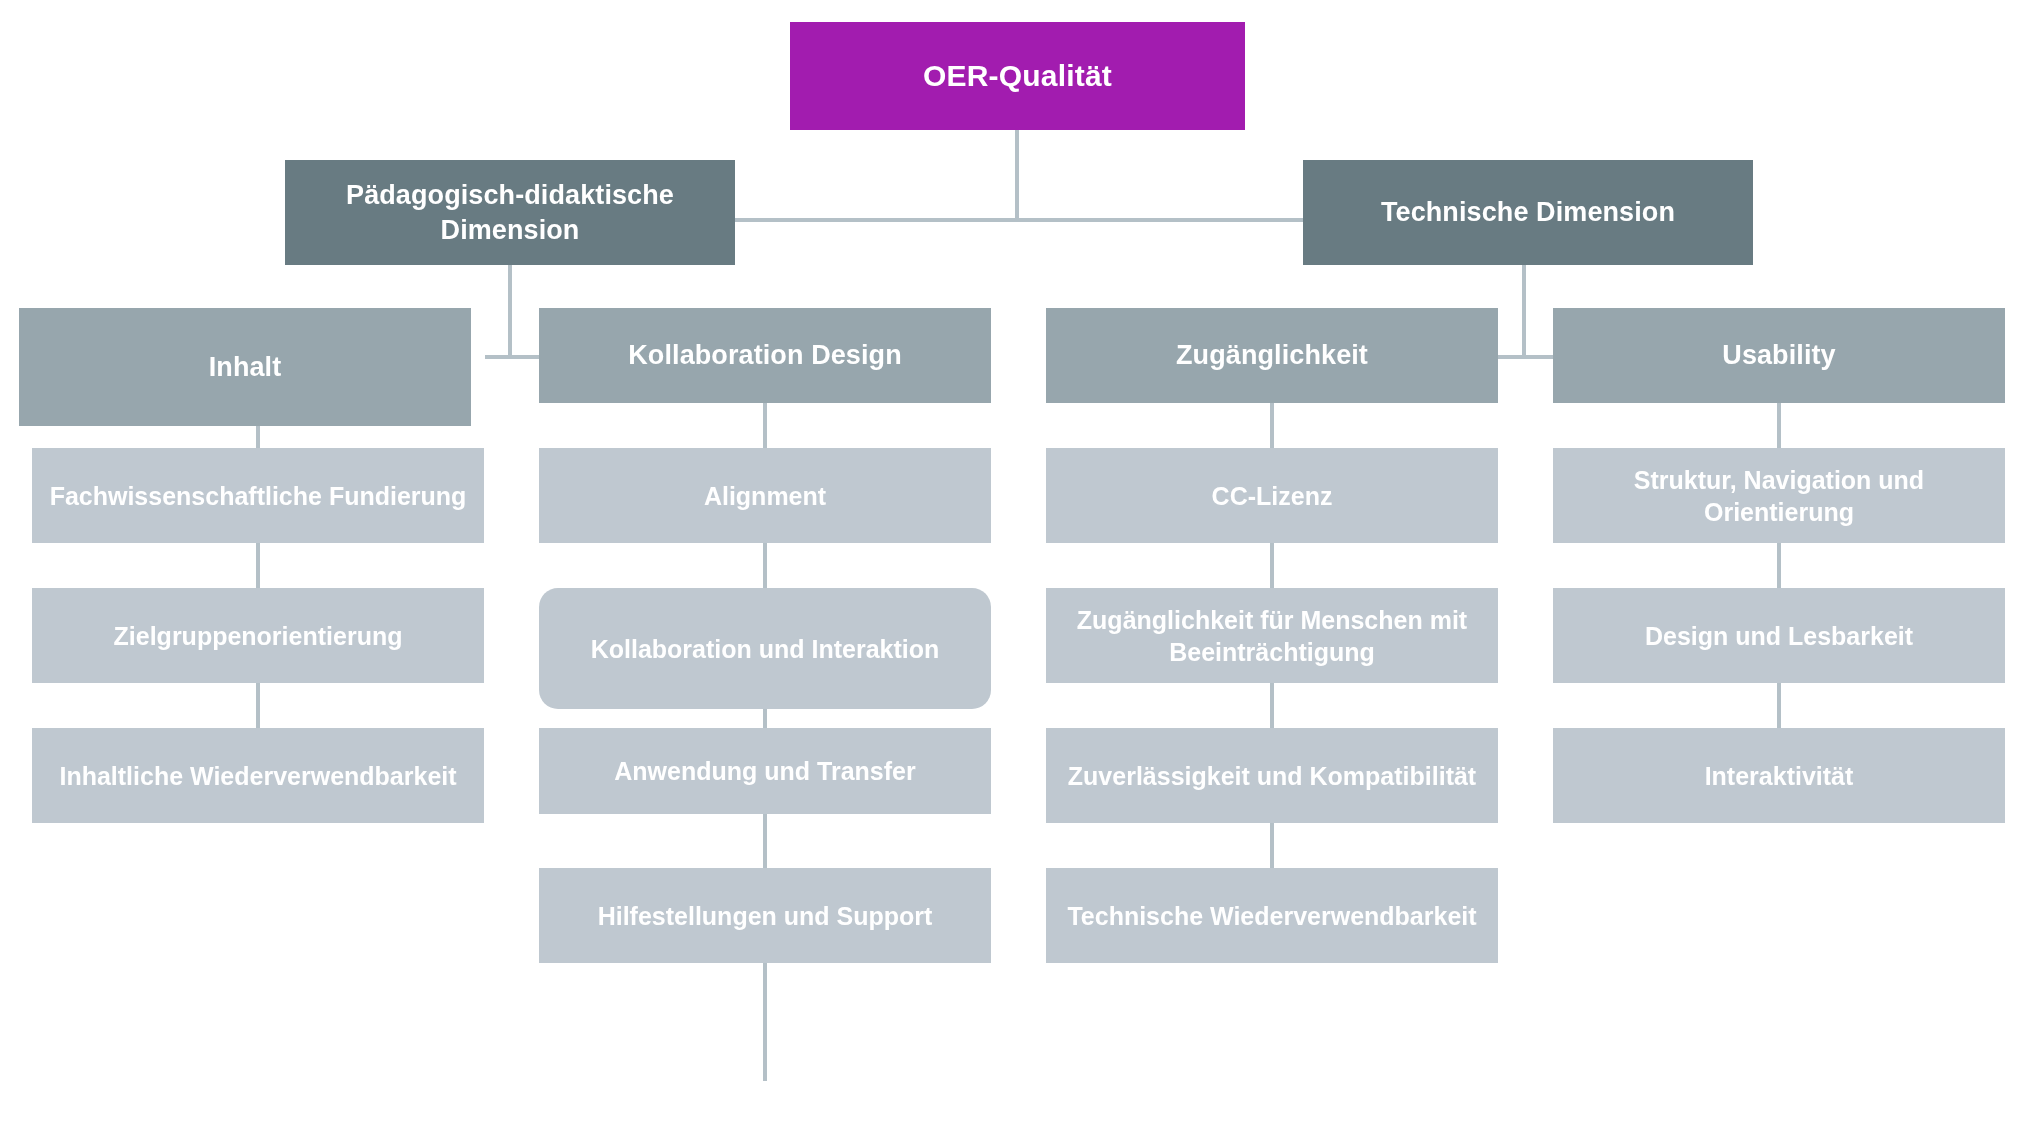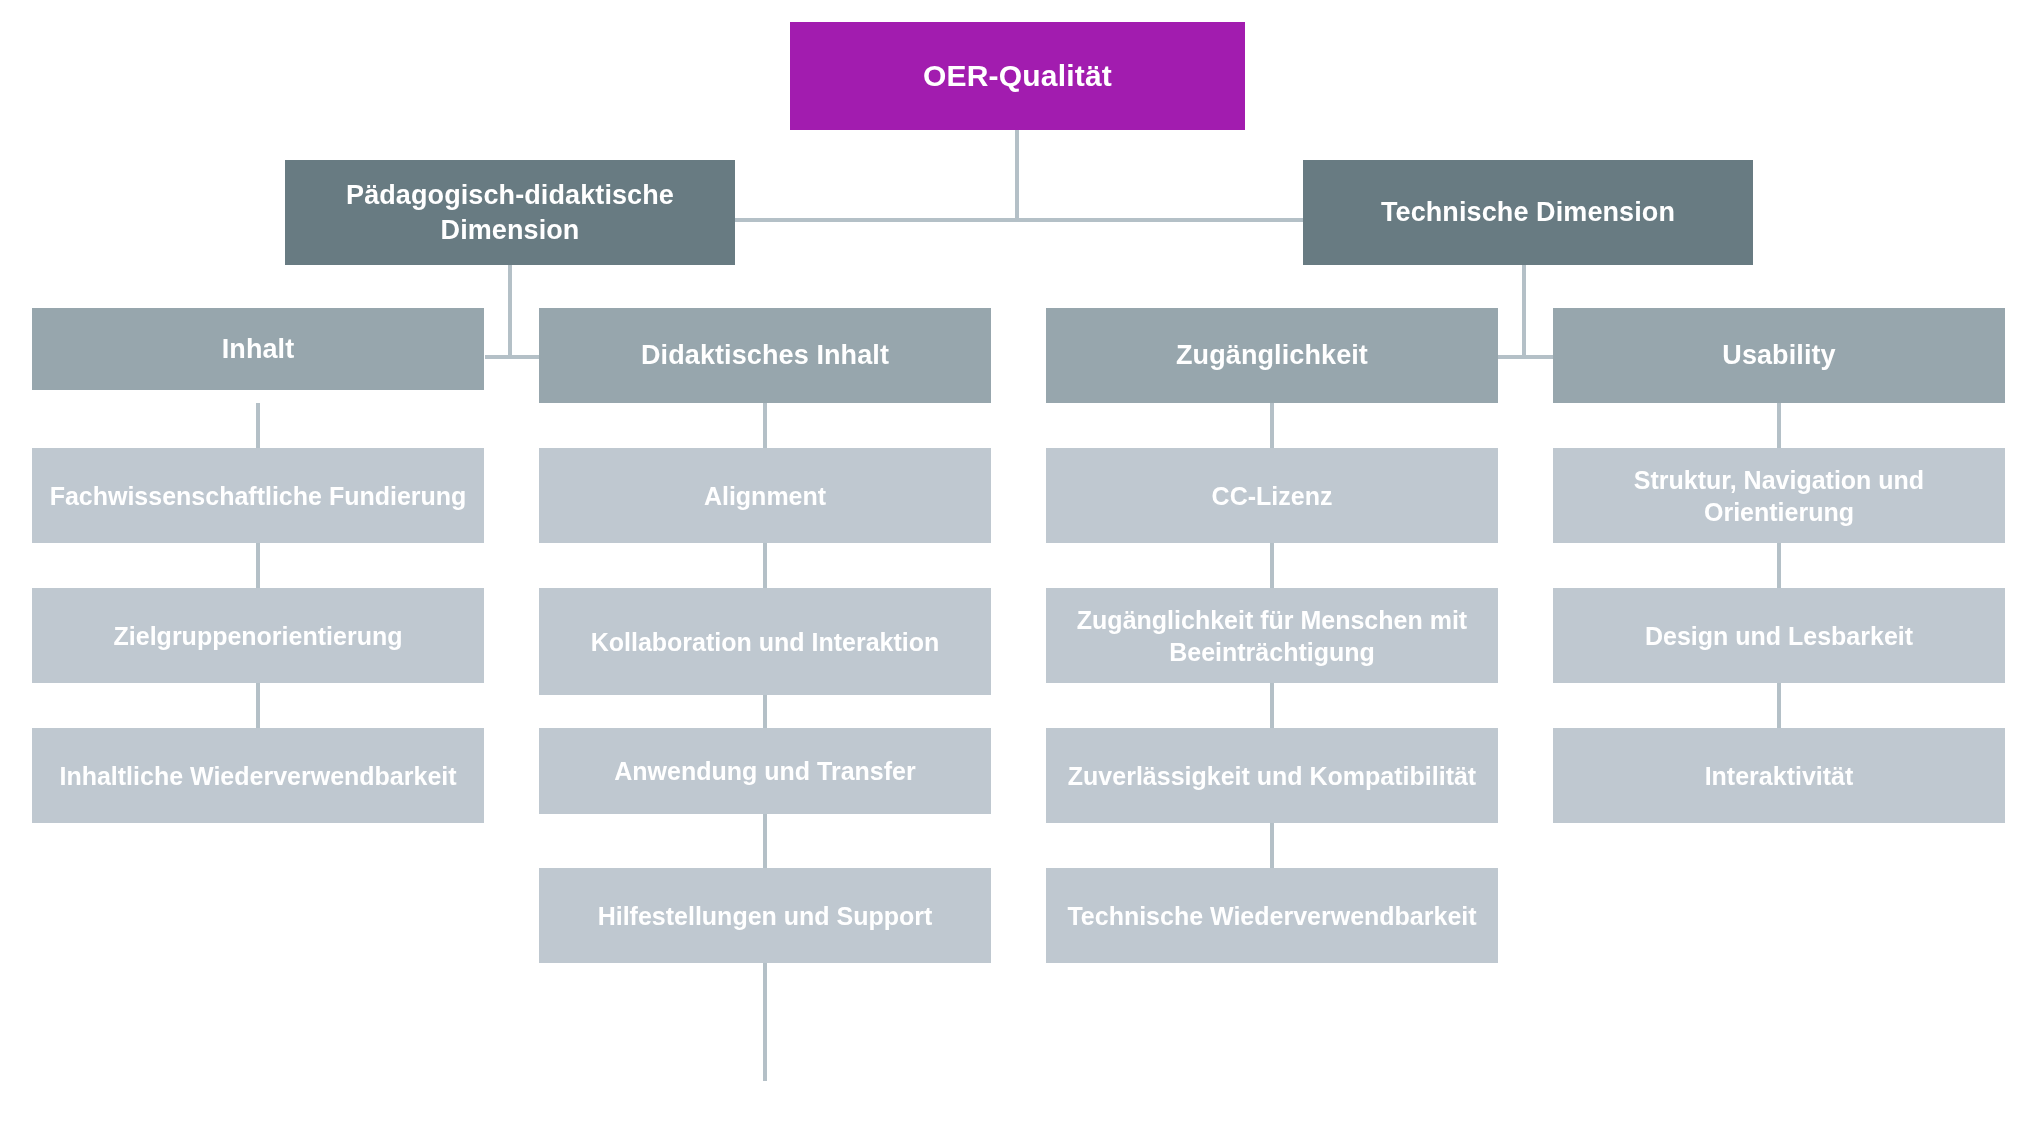--- a/index.html
+++ b/index.html
@@ -79,31 +79,31 @@
 
   <div class="conn conn-v" style="left:1270px; top:403px; width:4px; height:538px;"></div>
 
   <div class="conn conn-v" style="left:1777px; top:403px; width:4px; height:398px;"></div>
 
   <div class="node lvl-root" style="left:790px; top:22px; width:455px; height:108px;">OER-Qualität</div>
 
   <div class="node lvl-dim" style="left:285px; top:160px; width:450px; height:105px;">Pädagogisch-didaktische Dimension</div>
   <div class="node lvl-dim" style="left:1303px; top:160px; width:450px; height:105px;">Technische Dimension</div>
 
-  <div class="node lvl-cat" style="left:32px; top:308px; width:452px; height:82px;">Inhalt</div>
-  <div class="node lvl-cat" style="left:539px; top:308px; width:452px; height:95px;">Didaktisches Inhalt</div>
+  <div class="node lvl-cat" style="left:19px; top:308px; width:452px; height:118px;">Inhalt</div>
+  <div class="node lvl-cat" style="left:539px; top:308px; width:452px; height:95px;">Kollaboration Design</div>
   <div class="node lvl-cat" style="left:1046px; top:308px; width:452px; height:95px;">Zugänglichkeit</div>
   <div class="node lvl-cat" style="left:1553px; top:308px; width:452px; height:95px;">Usability</div>
 
   <div class="node lvl-leaf" style="left:32px; top:448px; width:452px; height:95px;">Fachwissenschaftliche Fundierung</div>
   <div class="node lvl-leaf" style="left:32px; top:588px; width:452px; height:95px;">Zielgruppenorientierung</div>
   <div class="node lvl-leaf" style="left:32px; top:728px; width:452px; height:95px;">Inhaltliche Wiederverwendbarkeit</div>
 
   <div class="node lvl-leaf" style="left:539px; top:448px; width:452px; height:95px;">Alignment</div>
-  <div class="node lvl-leaf" style="left:539px; top:588px; width:452px; height:107px;">Kollaboration und Interaktion</div>
+  <div class="node lvl-leaf" style="left:539px; top:588px; width:452px; height:121px;border-radius:19px;">Kollaboration und Interaktion</div>
   <div class="node lvl-leaf" style="left:539px; top:728px; width:452px; height:86px;">Anwendung und Transfer</div>
   <div class="node lvl-leaf" style="left:539px; top:868px; width:452px; height:95px;">Hilfestellungen und Support</div>
 
   <div class="node lvl-leaf" style="left:1046px; top:448px; width:452px; height:95px;">CC-Lizenz</div>
   <div class="node lvl-leaf" style="left:1046px; top:588px; width:452px; height:95px;">Zugänglichkeit für Menschen mit Beeinträchtigung</div>
   <div class="node lvl-leaf" style="left:1046px; top:728px; width:452px; height:95px;">Zuverlässigkeit und Kompatibilität</div>
   <div class="node lvl-leaf" style="left:1046px; top:868px; width:452px; height:95px;">Technische Wiederverwendbarkeit</div>
 
   <div class="node lvl-leaf" style="left:1553px; top:448px; width:452px; height:95px;">Struktur, Navigation und Orientierung</div>
   <div class="node lvl-leaf" style="left:1553px; top:588px; width:452px; height:95px;">Design und Lesbarkeit</div>

